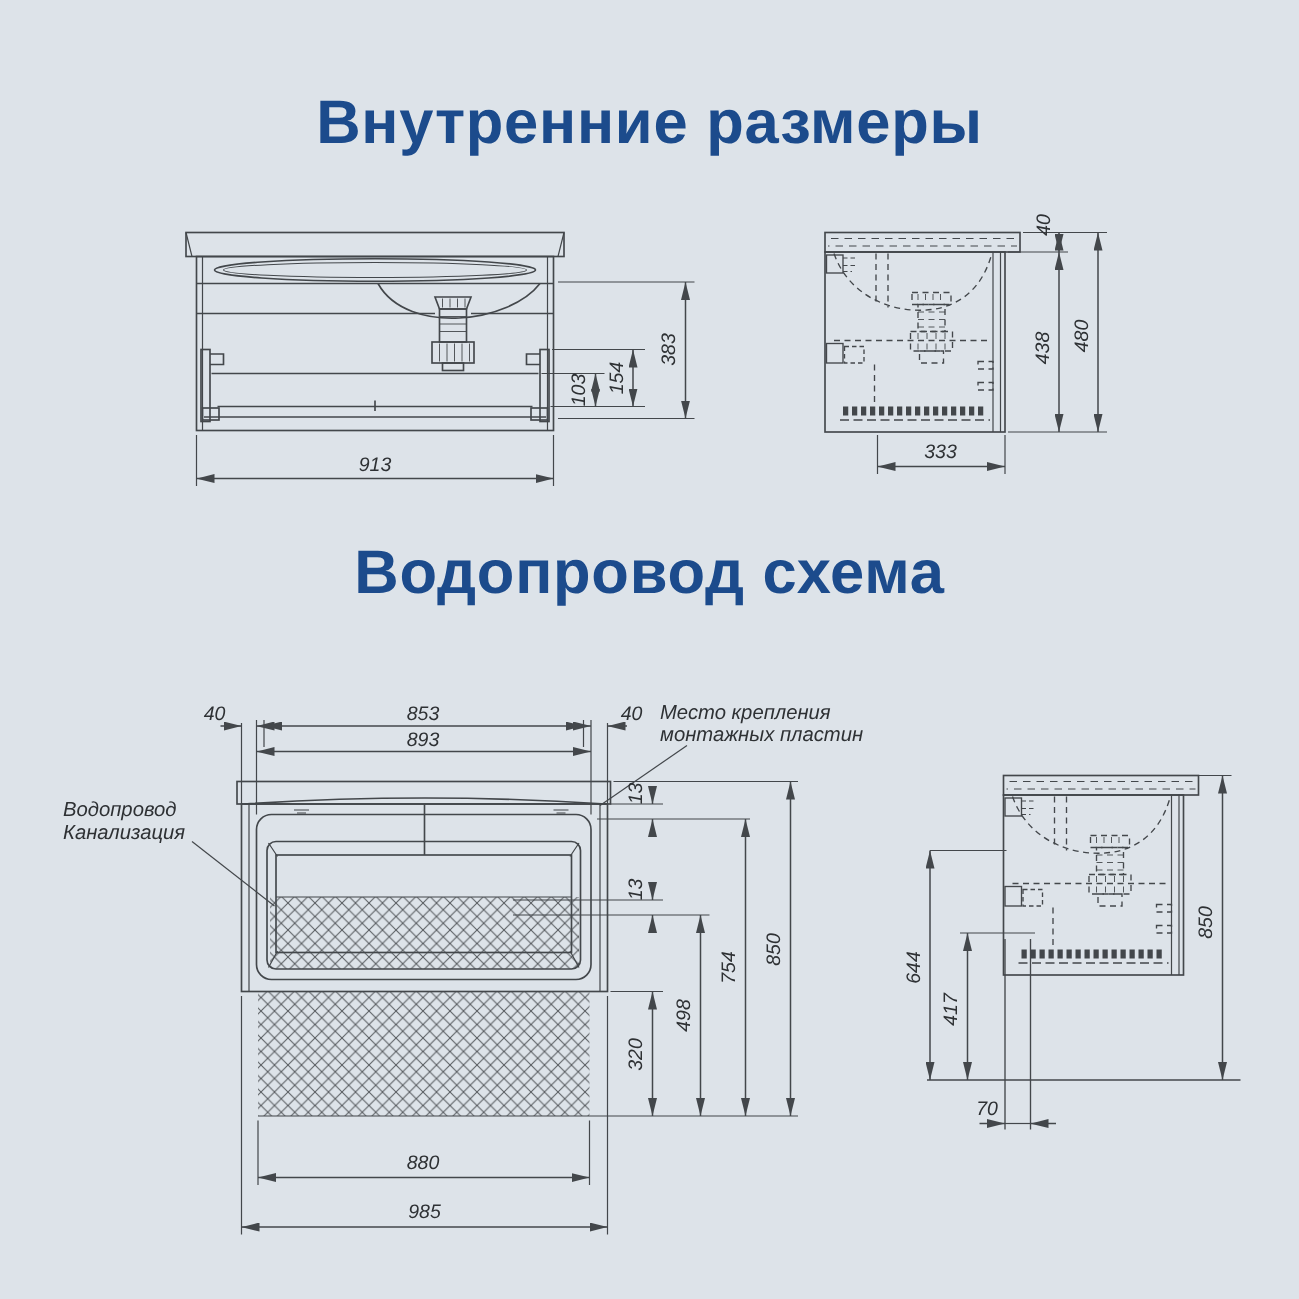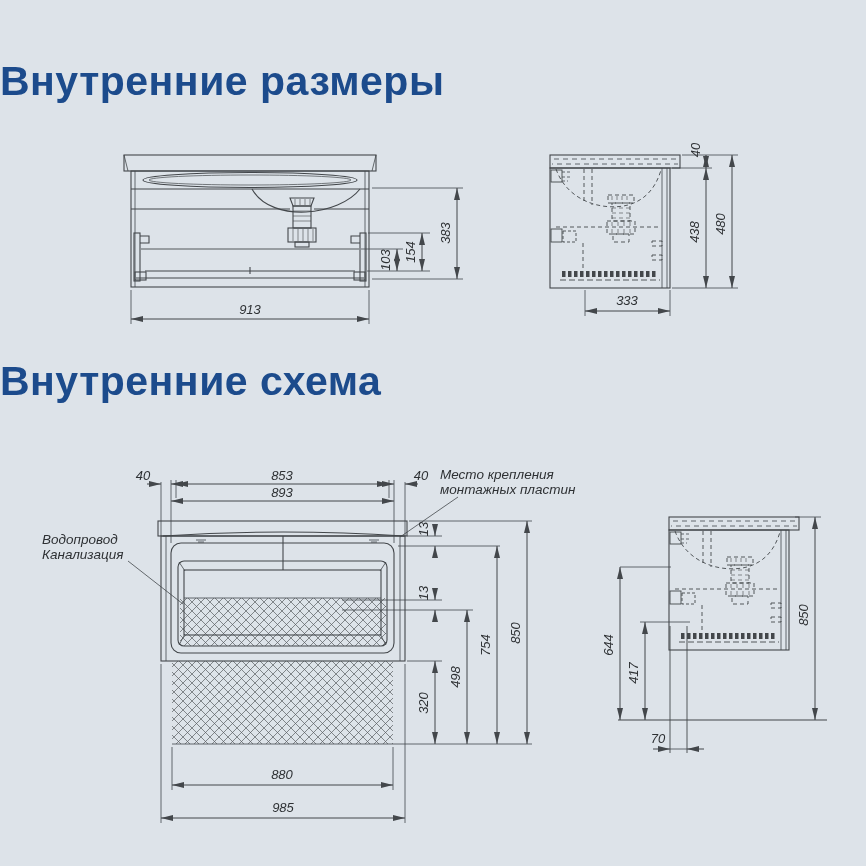--- a/index.html
+++ b/index.html
@@ -2,21 +2,21 @@
 <html><head>
 <meta charset="utf-8">
 <style>
   html,body { margin:0; padding:0; }
   #page {
     position:relative; width:866px; height:866px;
     background:#dde3e9; overflow:hidden;
     font-family:"Liberation Sans", sans-serif;
   }
   .title {
-    position:absolute; left:0; width:866px; text-align:left;
+    position:absolute; left:0; width:866px; text-align:center;
     color:#1c4b8c; font-weight:bold; font-size:41px; letter-spacing:0.5px;
     margin:0;
   }
   #title-internal { top:58px; }
   #title-mounting { top:358px; }
   svg { position:absolute; }
   .draw { stroke:#43474b; fill:none; stroke-width:1.1; }
   .thin { stroke-width:0.8; }
   .dimline { stroke:#43474b; fill:none; stroke-width:1; }
   .dim {
@@ -132,21 +132,21 @@
       <line x1="212" y1="15" x2="212" y2="148" marker-start="url(#arr)" marker-end="url(#arr)"></line>
       <path d="M65,150 V176 M150,150 V176" class="thin"></path>
       <line x1="65" y1="171" x2="150" y2="171" marker-start="url(#arr)" marker-end="url(#arr)"></line>
     </g>
     <text class="dim" x="180" y="10" transform="rotate(-90 180 10)">40</text>
     <text class="dim" x="179" y="92" transform="rotate(-90 179 92)">438</text>
     <text class="dim" x="205" y="84" transform="rotate(-90 205 84)">480</text>
     <text class="dim" x="107" y="165">333</text>
   </svg>
 
-  <h1 id="title-mounting" class="title">Внутренние схема</h1>
+  <h1 id="title-mounting" class="title">Водопровод схема</h1>
 
   <svg style="left:30px; top:440px;" width="560" height="410" viewBox="0 0 560 410">
     <rect fill="url(#xh)" x="150" y="158" width="206" height="48"></rect>
     <rect fill="url(#xh)" x="142" y="221" width="221" height="83"></rect>
     <g class="draw">
       <rect x="128" y="81" width="249" height="15"></rect>
       <path d="M133,96 Q253,88 374,96"></path>
       <rect x="131" y="96" width="244" height="125"></rect>
       <path d="M136,96 V221 M370,96 V221" class="thin"></path>
       <rect x="141" y="103" width="223" height="110" rx="10"></rect>

